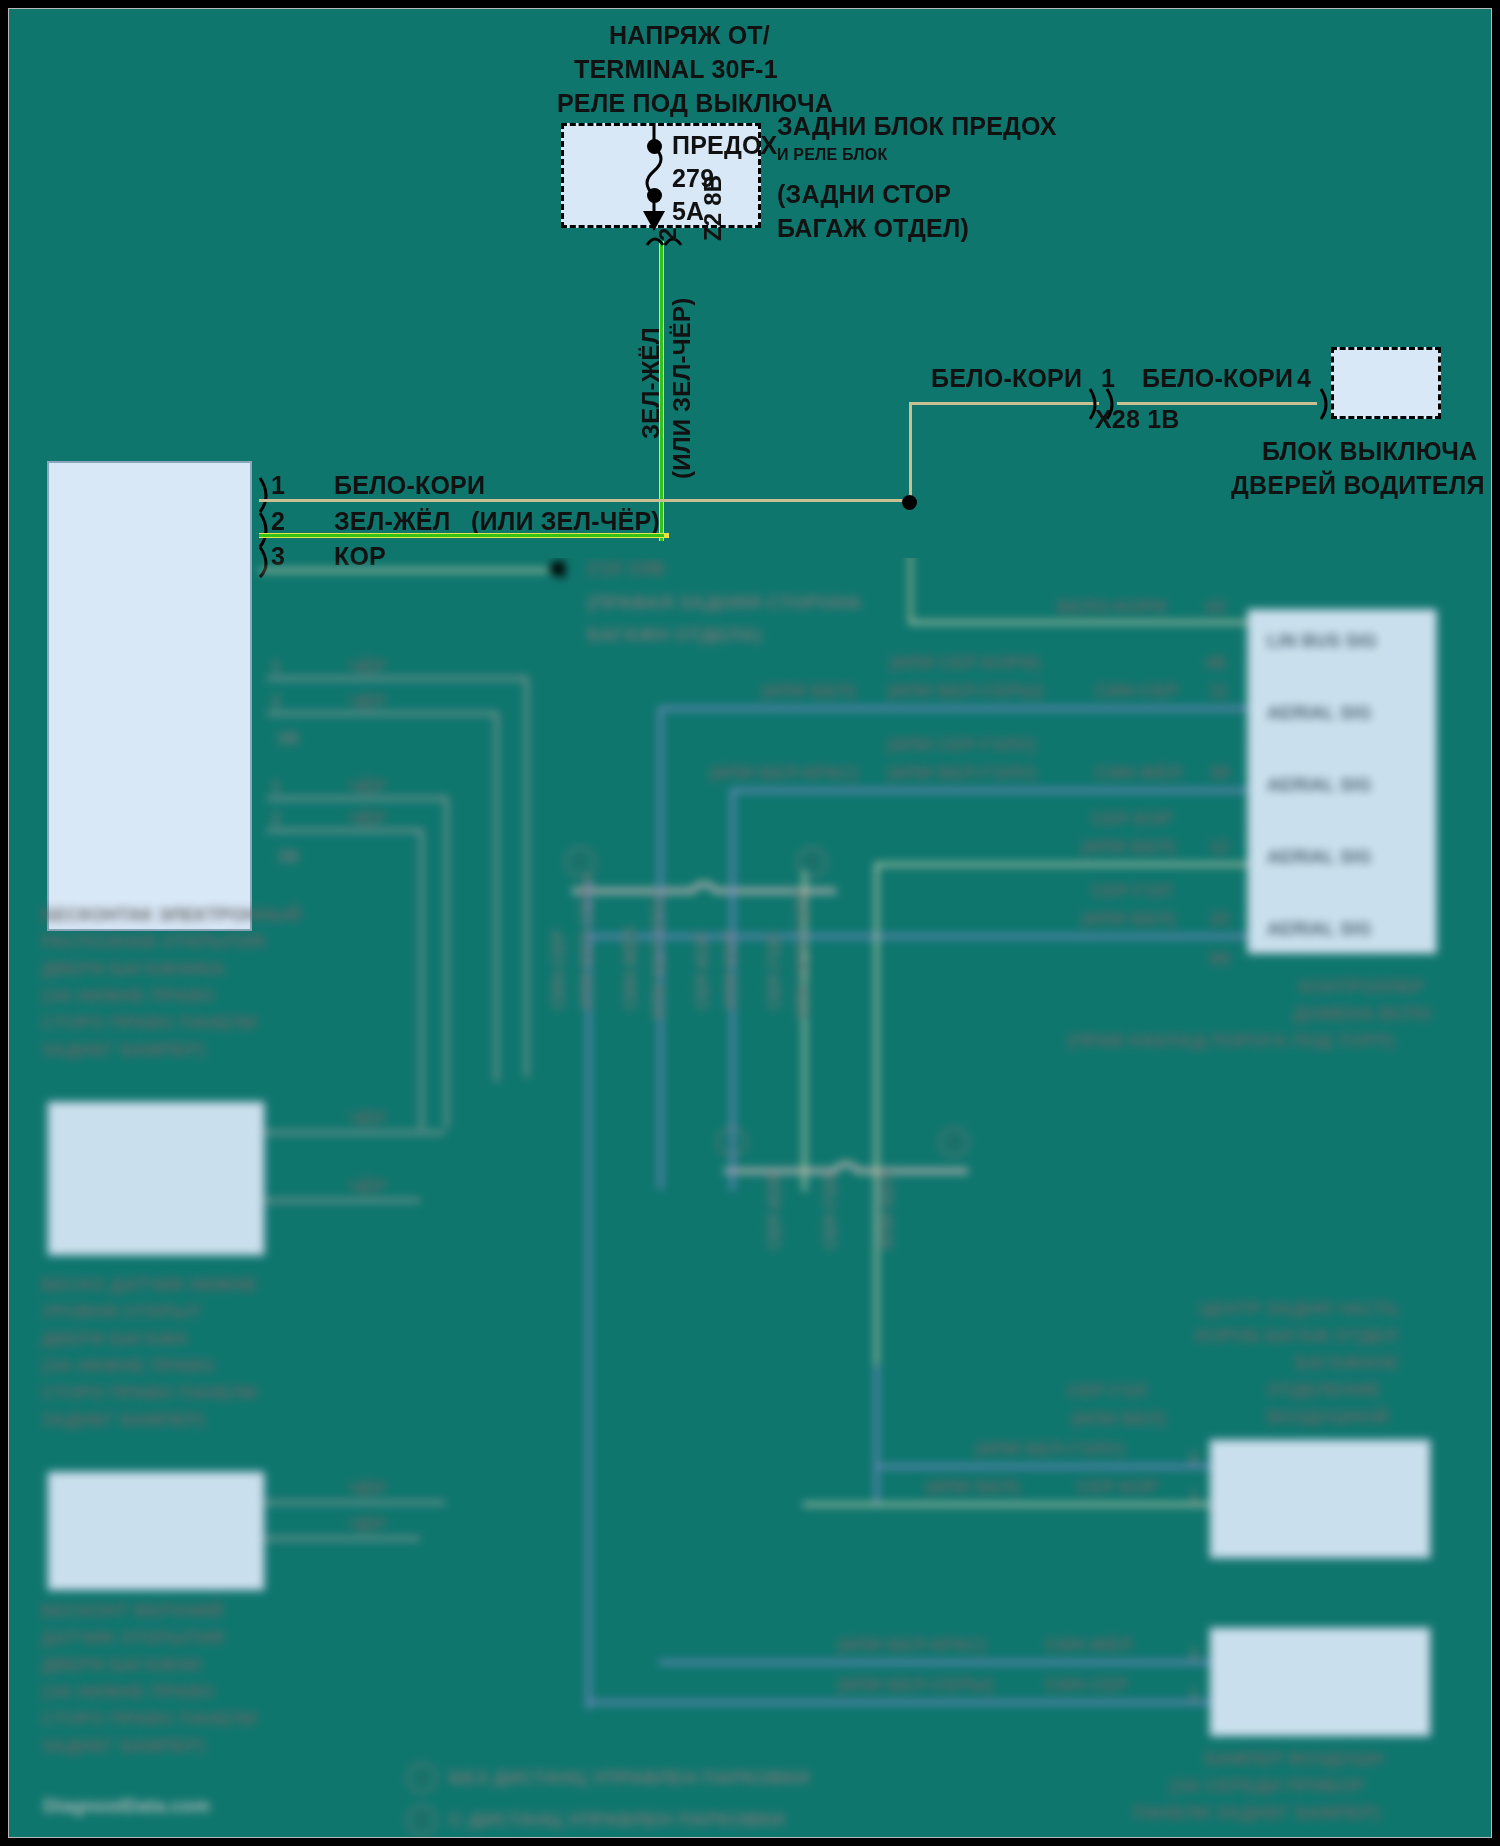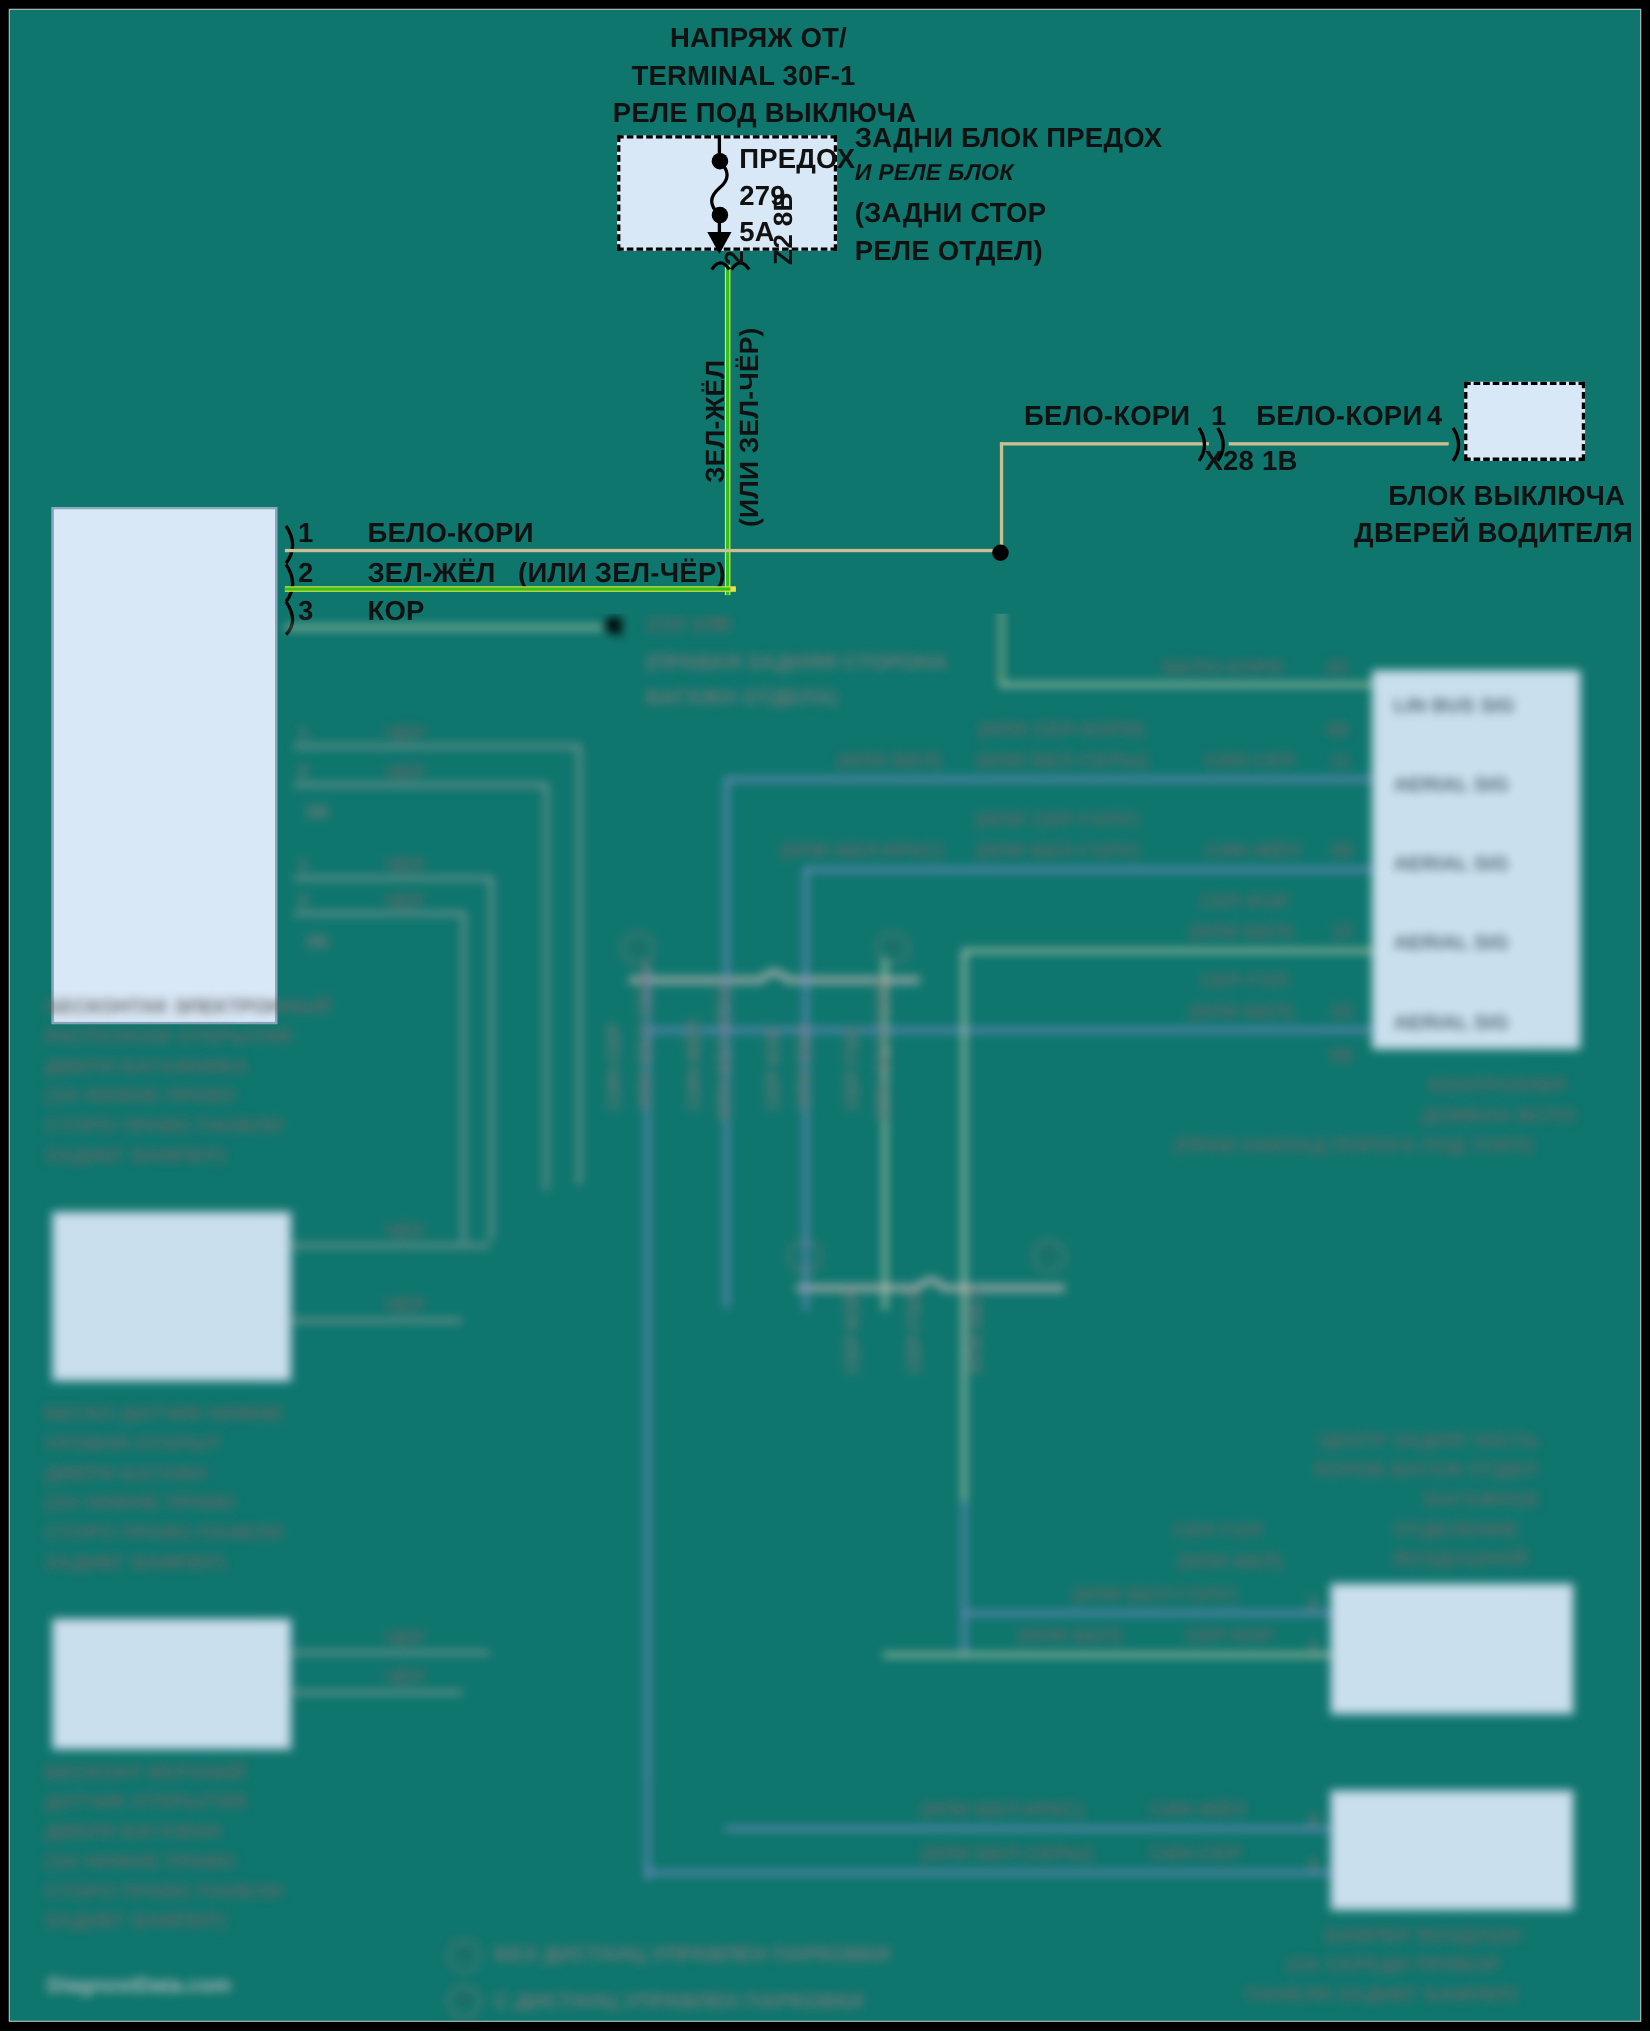--- a/index.html
+++ b/index.html
@@ -53,23 +53,23 @@
       <polygon points="645,222 634,202 656,202" fill="#000"></polygon>
     </svg>
     <div class="dot" style="left:638px;top:130px;"></div>
     <div class="dot" style="left:638px;top:179px;"></div>
 
     <div class="txt" style="left:663px;top:122px;font-size:25px;">ПРЕДОХ</div>
     <div class="txt" style="left:663px;top:155px;font-size:25px;">279</div>
     <div class="txt" style="left:663px;top:188px;font-size:25px;">5A</div>
 
     <div class="txt" style="left:768px;top:103px;font-size:25px;">ЗАДНИ БЛОК ПРЕДОХ</div>
-    <div class="txt" style="left:768px;top:137px;font-size:21px;font-style:italic;">И РЕЛЕ БЛОК</div>
+    <div class="txt" style="left:768px;top:137px;font-size:16px;">И РЕЛЕ БЛОК</div>
     <div class="txt" style="left:768px;top:171px;font-size:25px;">(ЗАДНИ СТОР</div>
-    <div class="txt" style="left:768px;top:205px;font-size:25px;">РЕЛЕ ОТДЕЛ)</div>
+    <div class="txt" style="left:768px;top:205px;font-size:25px;">БАГАЖ ОТДЕЛ)</div>
 
     <div class="w wv c-ylw" style="left:650px;top:232px;height:300px;width:5px;"></div>
     <div class="w wv c-grn" style="left:651px;top:232px;height:300px;width:3px;"></div>
     <svg width="60" height="30" style="left:636px;top:222px;">
       <path d="M2 14 q8 -12 16 0" stroke="#000" stroke-width="3" fill="none"></path>
       <path d="M20 14 q8 -12 16 0" stroke="#000" stroke-width="3" fill="none"></path>
     </svg>
     <div class="txt rot" style="left:645px;top:232px;font-size:24px;">2</div>
     <div class="txt rot" style="left:690px;top:232px;font-size:24px;">Z2 8B</div>
     <div class="txt rot" style="left:628px;top:430px;font-size:24px;">ЗЕЛ-ЖЁЛ</div>

